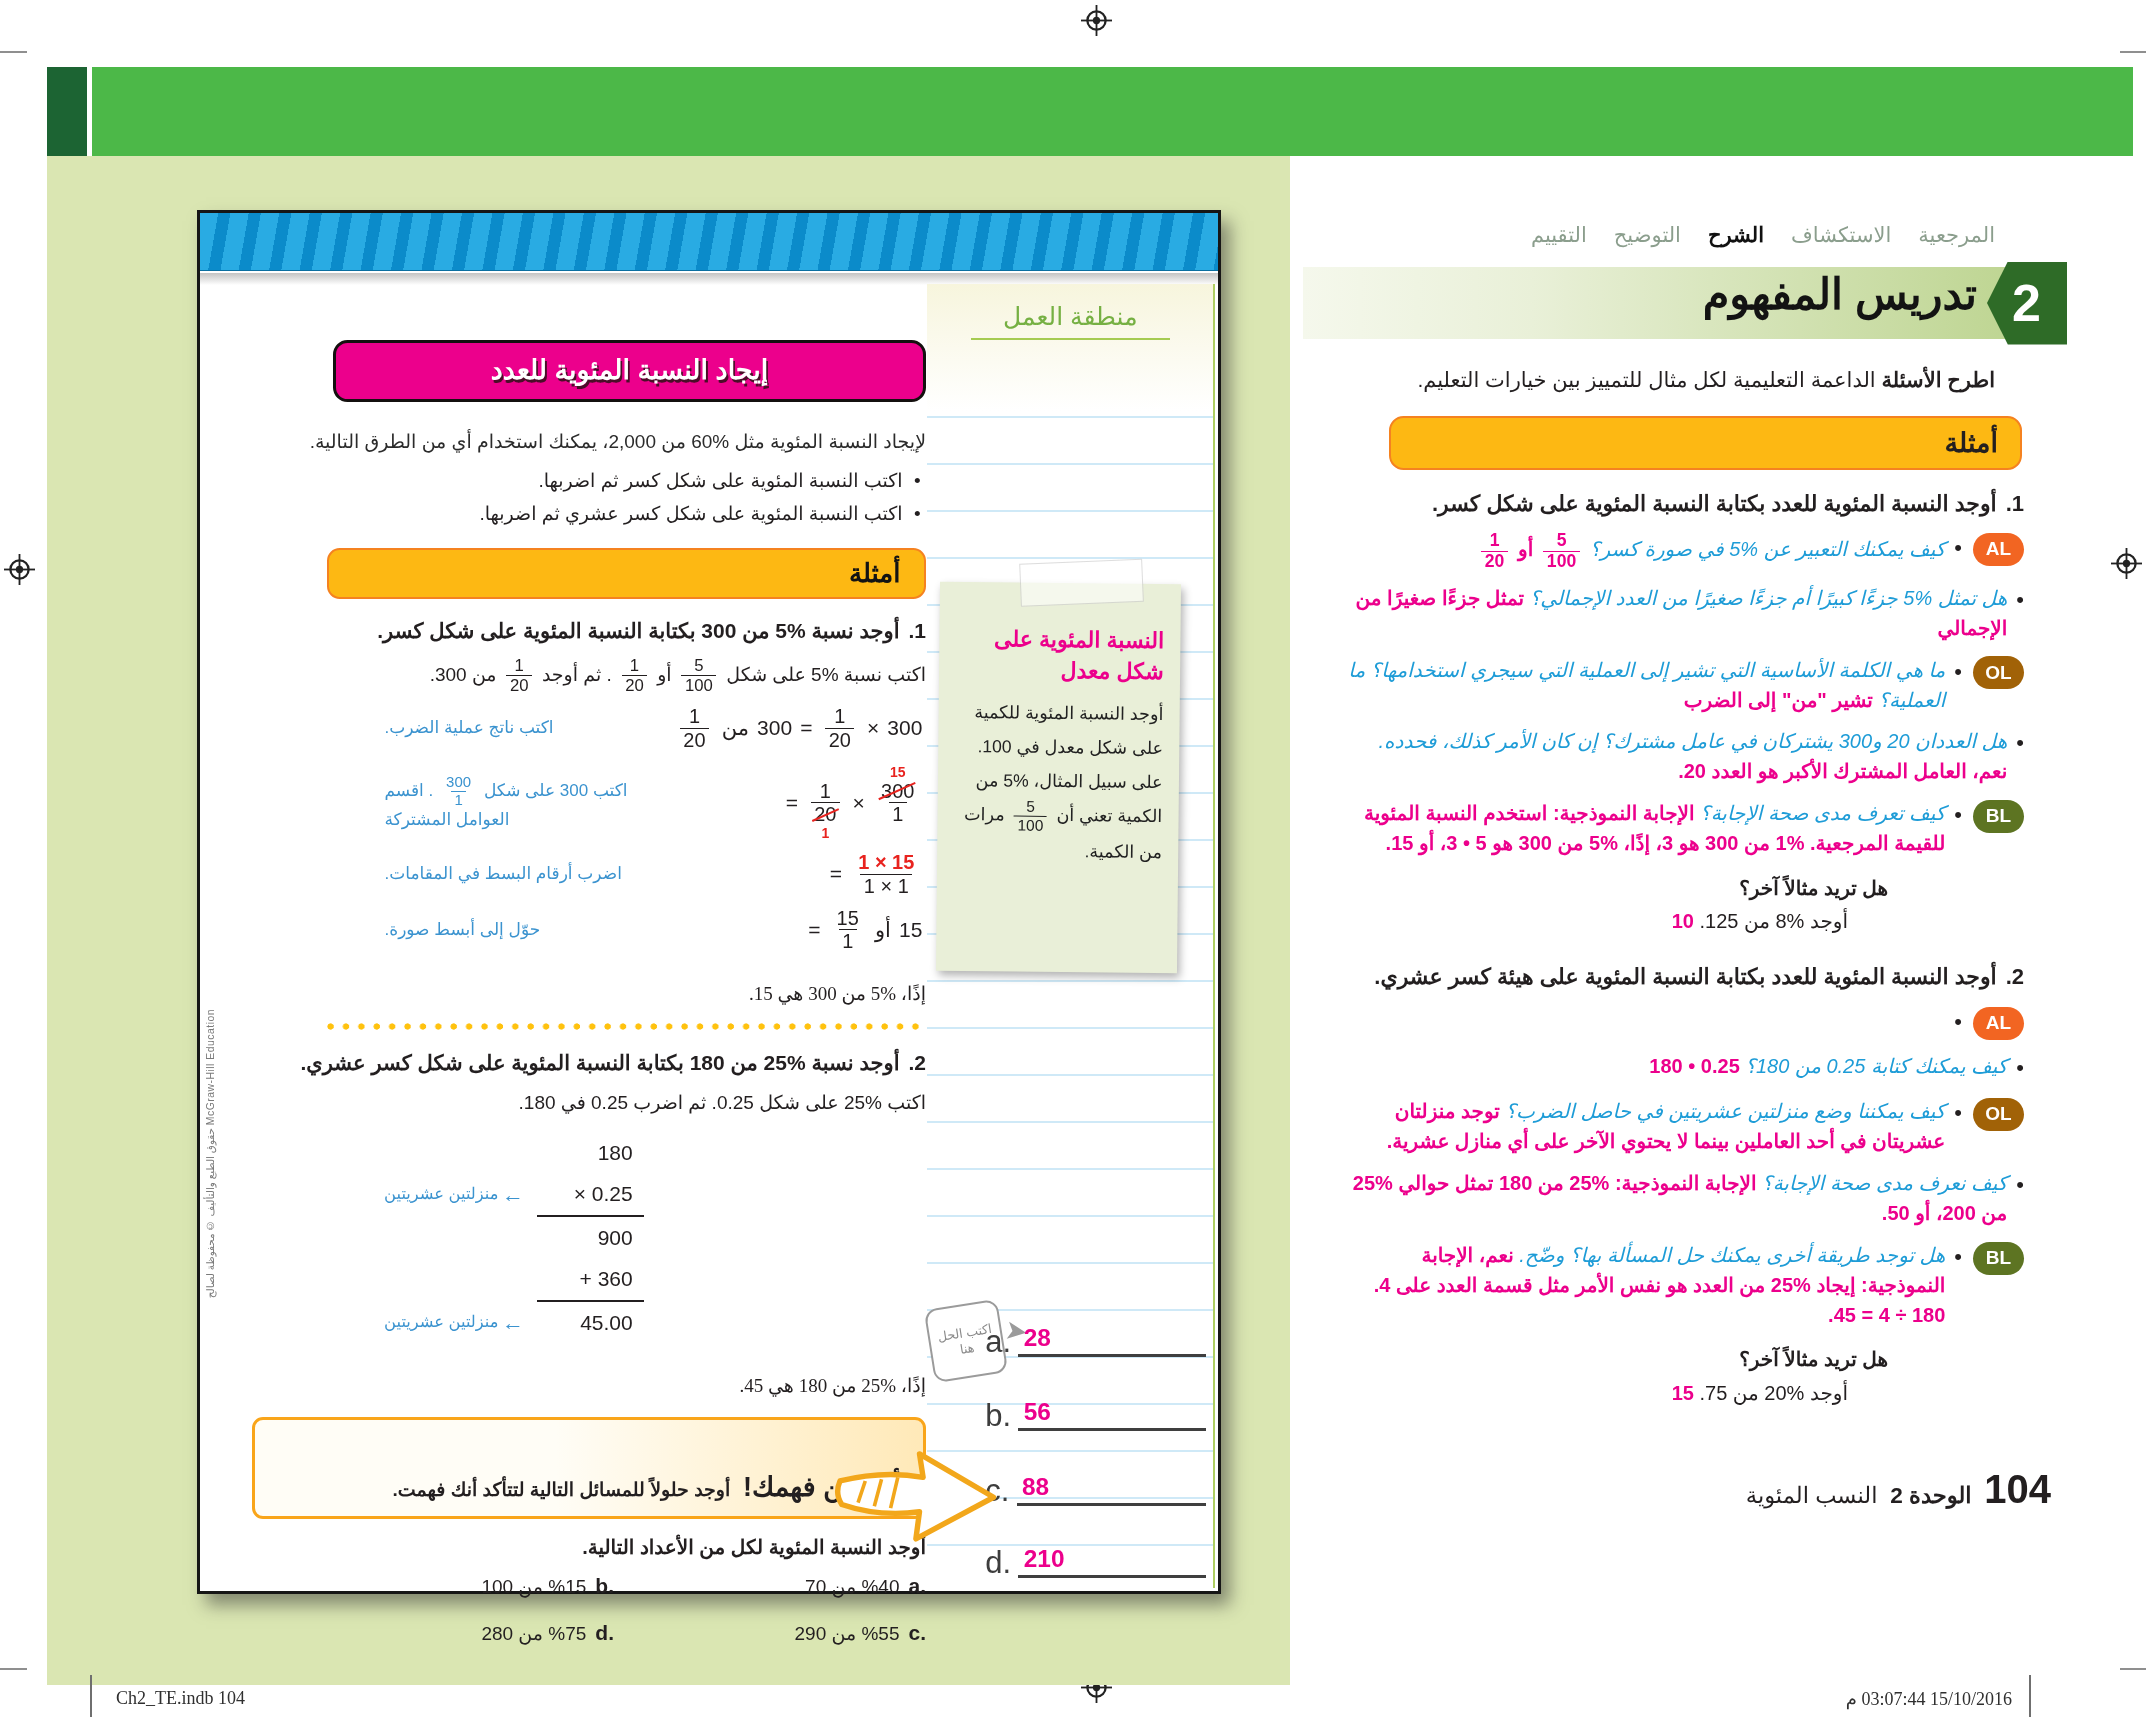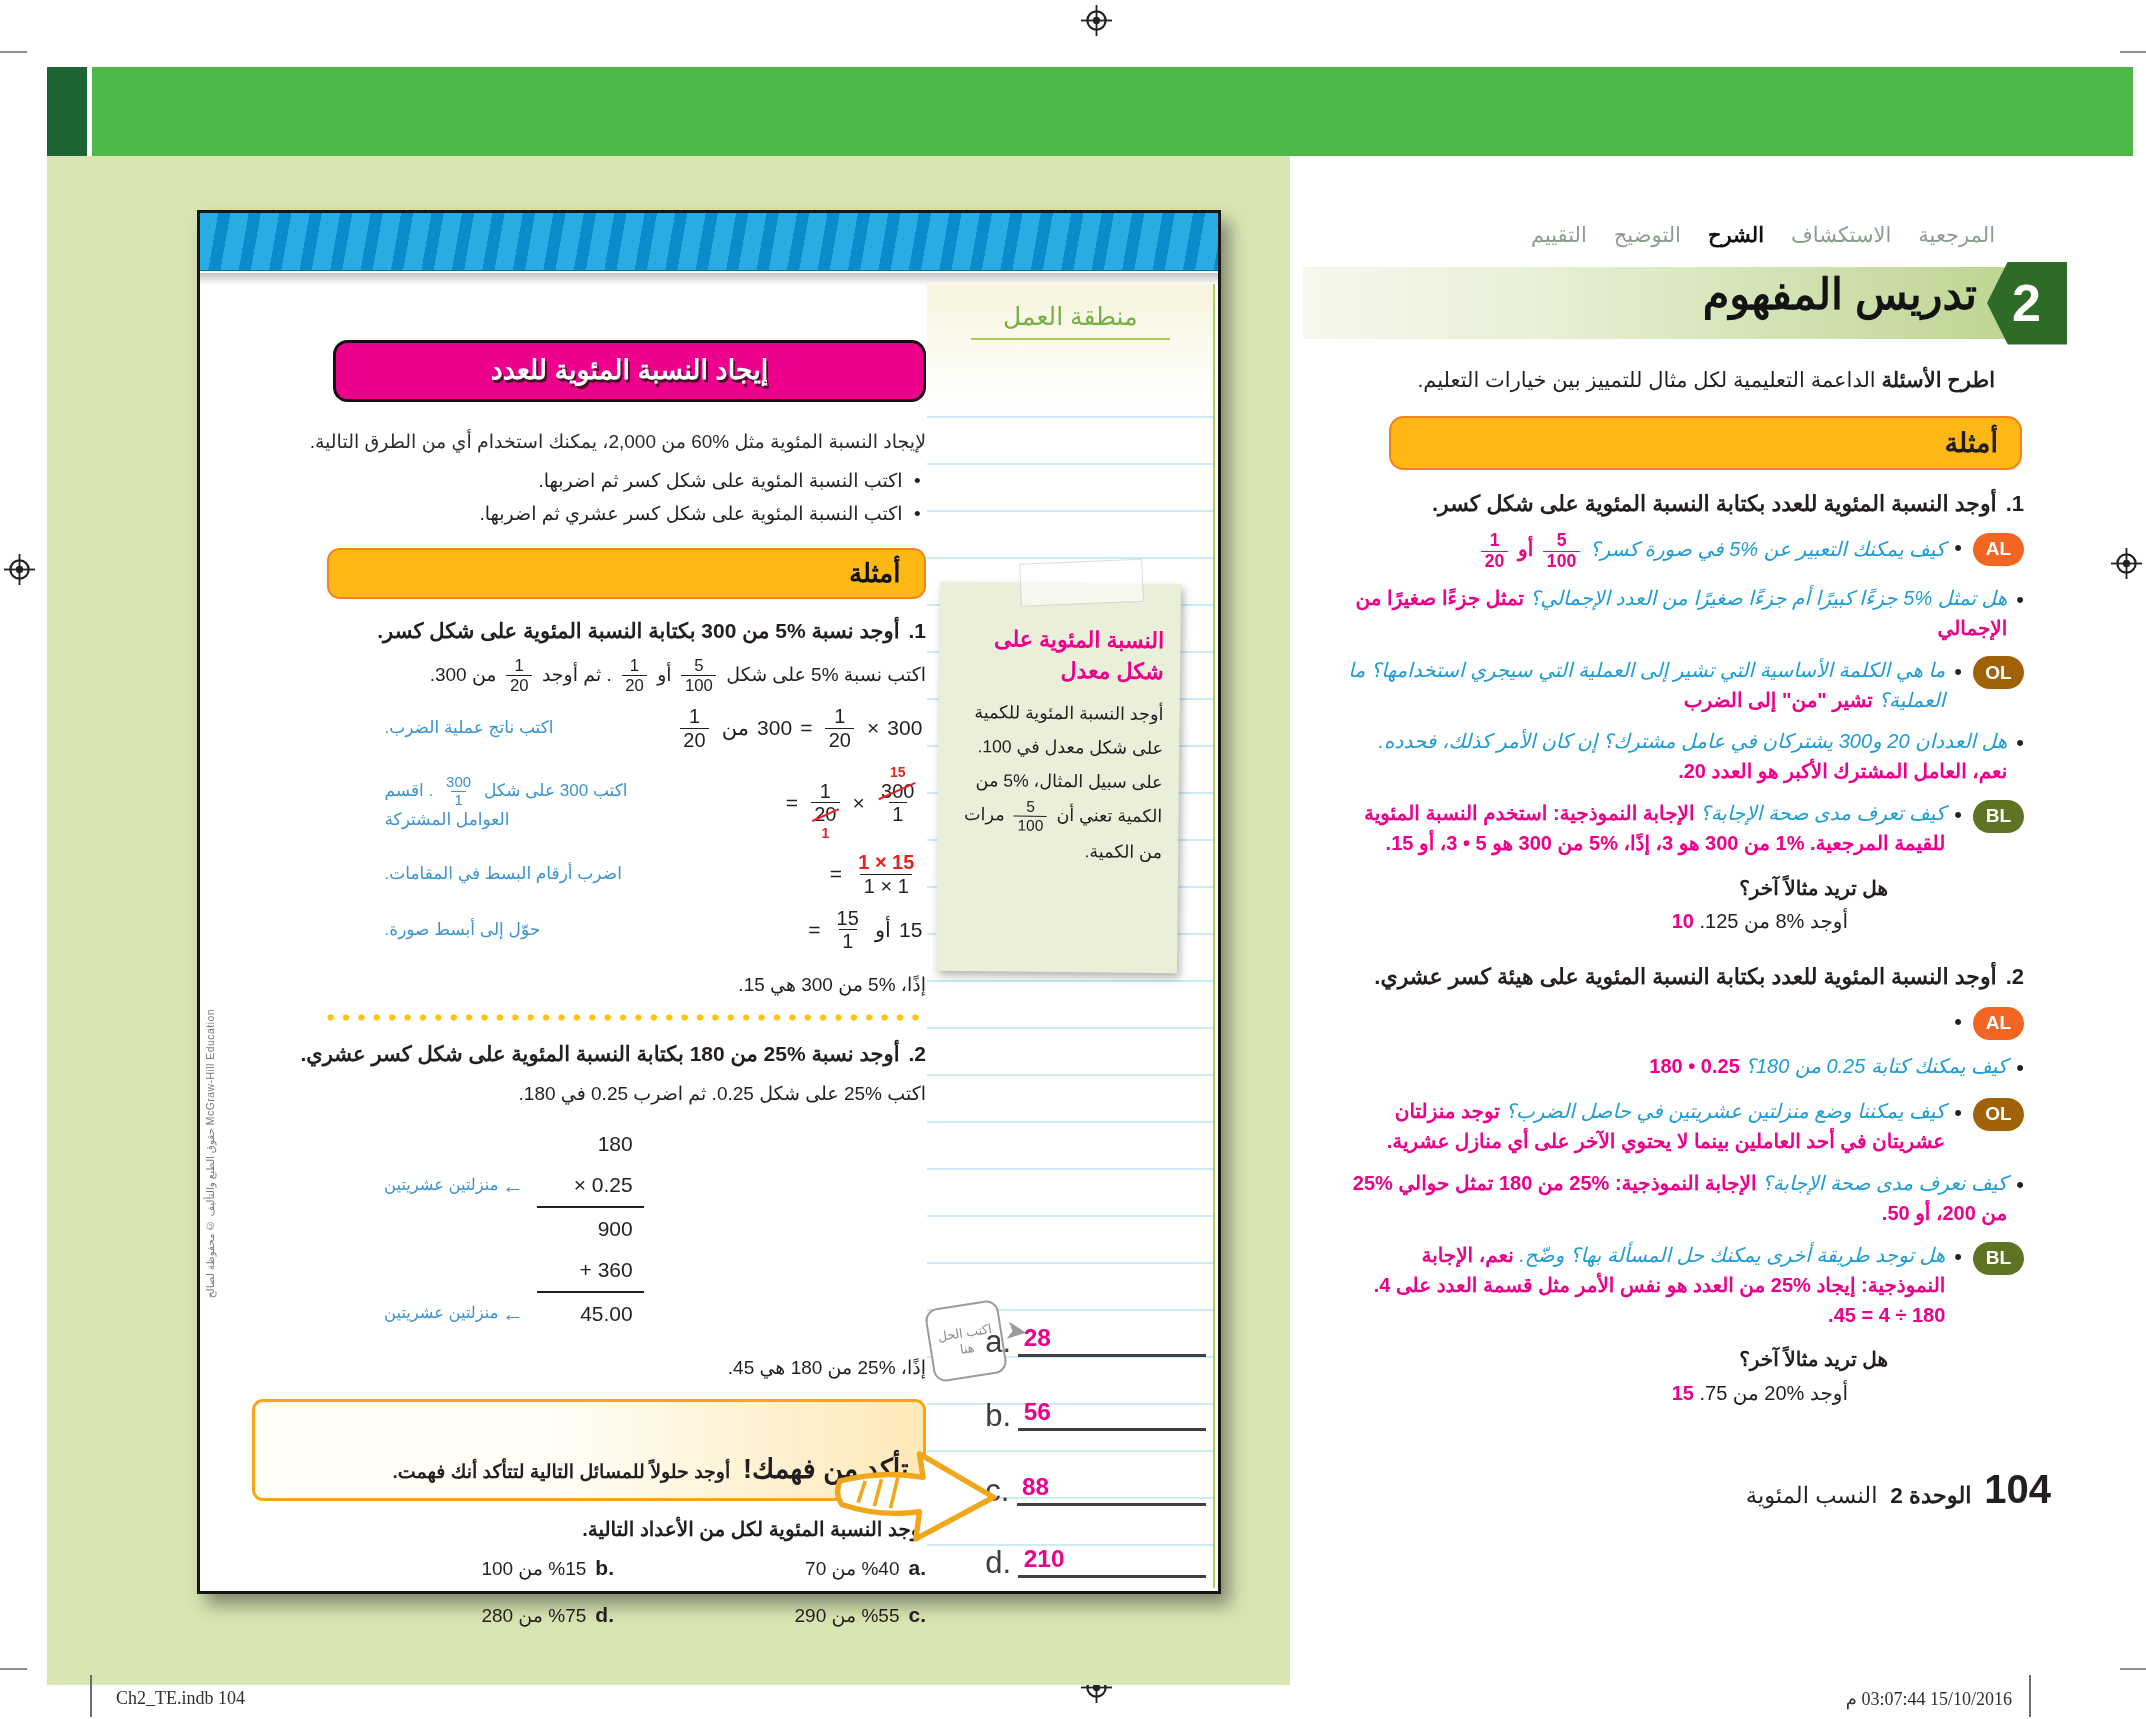--- a/index.html
+++ b/index.html
@@ -40,21 +40,21 @@
   .steps { width:565px; margin:11px 0 0; }
   .step { display:flex; direction:ltr; align-items:center; margin-top:11px; }
   .step .ann { flex:1; direction:rtl; text-align:left; color:#3b93cf; font-size:17px; padding-left:23.5px; line-height:1.4; }
   .step .math { width:288px; flex:none; direction:ltr; display:flex; align-items:center; justify-content:flex-end; gap:8.1px; padding-right:3.6px; font-size:21px; color:#231f20; }
   .step .math .frac { font-size:.95em; }
   .cancel { position:relative; display:inline-block; }
   .cancel::after { content:""; position:absolute; left:-3.6px; right:-3.6px; top:46%; border-top:2.7px solid #e8231f; transform:rotate(-24deg); }
   .red-sup,.red-sub { position:absolute; left:50%; transform:translateX(-50%); color:#e8231f; font-weight:bold; font-size:.7em; font-style:normal; }
   .red-sup { bottom:104%; } .red-sub { top:104%; }
   .red { color:#e8231f; font-weight:bold; }
-  .concl { margin-top:18px; }
+  .concl { margin-top:27px;font-family:Liberation Serif, serif; }
   .dots { margin-top:14.5px; width:599px; height:7.2px; background-image:radial-gradient(circle at 3.6px 3.6px,#ffc20e 2.9px,transparent 3.5px); background-size:15.4px 7.2px; background-repeat:repeat-x; }
 
   .mult { margin:14.5px 271px 0 0; width:280px; direction:ltr; display:grid; grid-template-columns:149px 107px; column-gap:12.7px; font-family:"Liberation Sans",sans-serif; font-size:21px; }
   .mult .ncell { grid-column:2; text-align:right; padding:4.5px 11px 4.5px 0; }
   .mult .rule { border-bottom:2.3px solid #231f20; }
   .mult .note { grid-column:1; align-self:center; direction:ltr; text-align:right; color:#3b93cf; font-size:16.3px; }
   .mult .note .arr { font-size:22px; vertical-align:middle; padding-left:3.6px; }
 
   .check-banner { margin-top:16.3px; width:674px; border:3.2px solid #f9a51a; border-radius:11px; background:linear-gradient(to left,#ffe9b8,#fffdf6 55%); padding:7.2px 14.5px; display:flex; align-items:baseline; gap:12.7px; }
   .check-banner .ttl { font-weight:bold; font-size:27px;margin-top:40px; }

